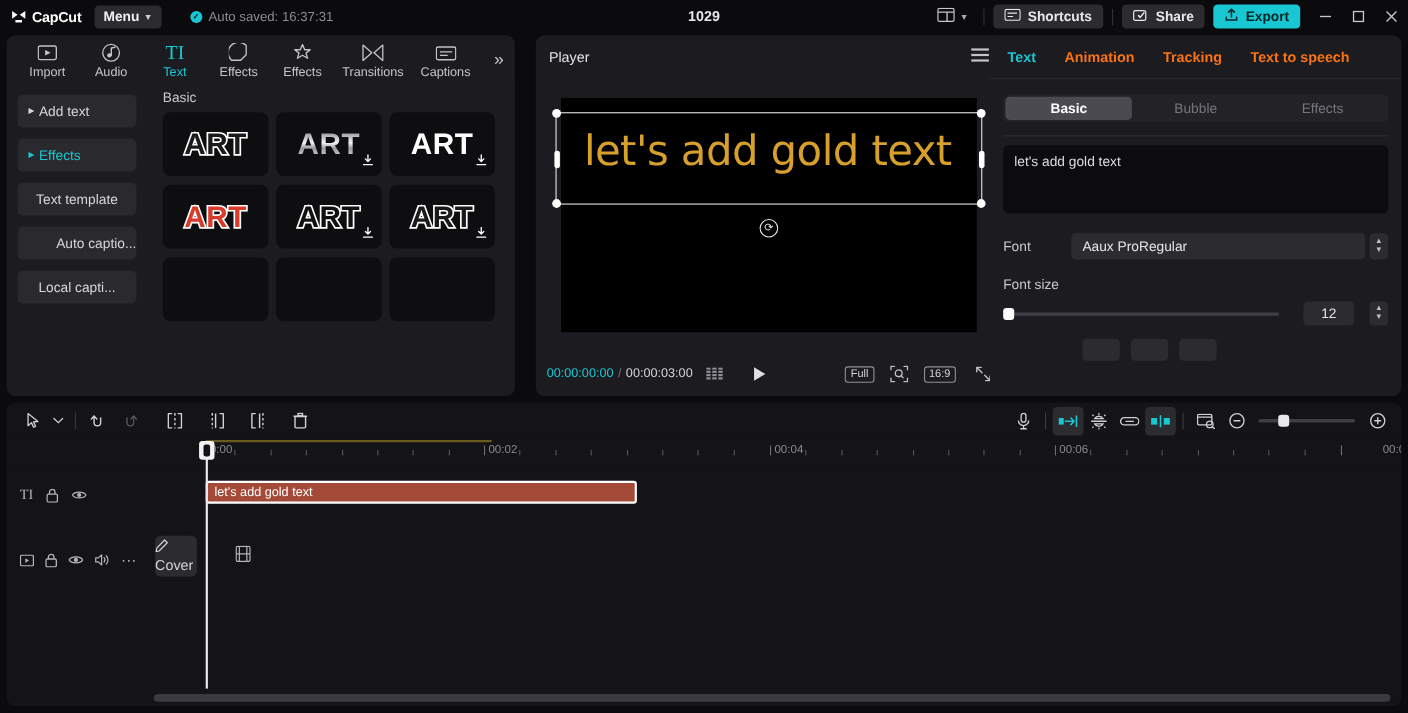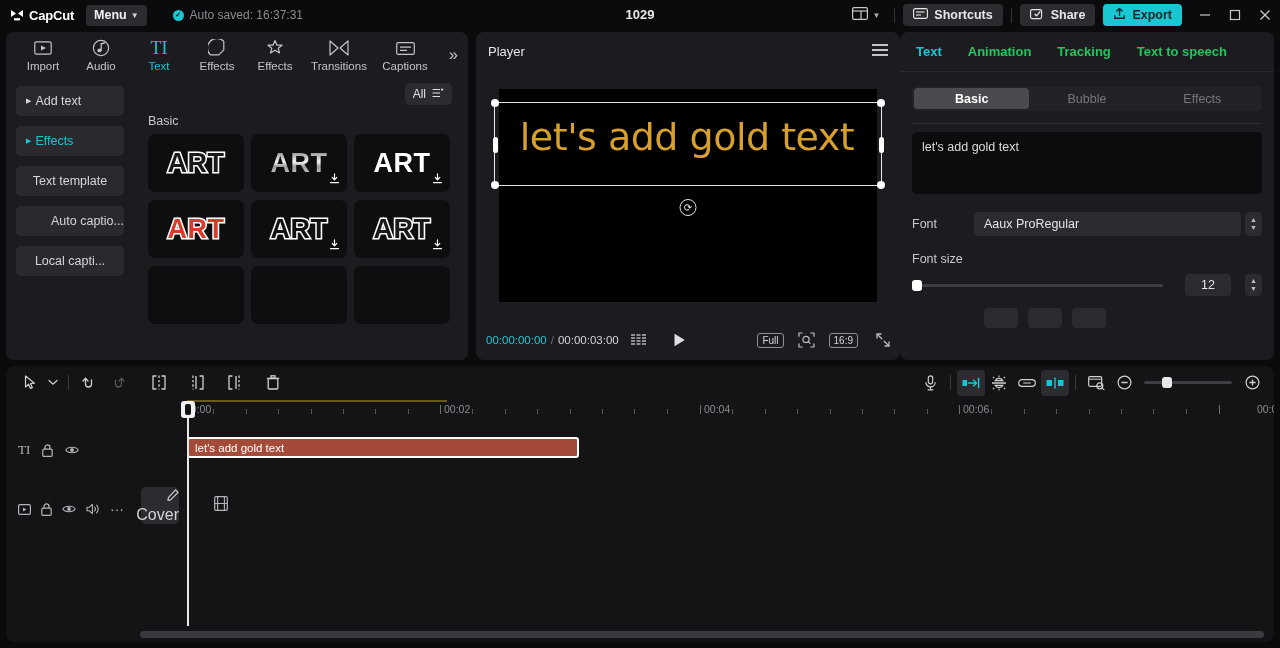--- a/index.html
+++ b/index.html
@@ -91,21 +91,21 @@
   .art{ font-size:27px; font-weight:900; letter-spacing:0.5px; font-family:"Liberation Sans",sans-serif; }
   .art.outline{ color:#1a1a1a; -webkit-text-stroke:3px #ffffff; paint-order:stroke fill; }
   .art.silver{ background:linear-gradient(180deg,#6d6d70 0%,#f4f4f6 45%,#9a9a9e 60%,#e8e8ea 100%); -webkit-background-clip:text; background-clip:text; color:transparent; }
   .art.white{ color:#ffffff; }
   .art.red{ color:#d93b2b; -webkit-text-stroke:3px #ffffff; paint-order:stroke fill; }
   .art.blackout{ color:#111; -webkit-text-stroke:3px #ffffff; paint-order:stroke fill; }
   .dl{ position:absolute; right:7px; bottom:6px; color:#fff; font-size:11px; line-height:1; }
 
   
   .player{
-    position:absolute; left:476px; top:32px; width:424px; height:328px;
+    position:absolute; left:487px; top:32px; width:424px; height:328px;
     background:#1c1c20; border-radius:8px; overflow:hidden;
   }
   .player-head{ height:38px; display:flex; align-items:center; padding:0 12px; justify-content:space-between; }
   .player-head .t{ font-size:13px; color:#e4e4e8; }
   .hamburger{ width:16px; cursor:pointer; }
   .hamburger i{ display:block; height:2px; background:#c4c4c8; margin-bottom:3px; }
   .stage{
     position:absolute; left:0; top:38px; width:424px; height:250px;
     background:#1c1c20; display:flex; align-items:center; justify-content:center;
   }
@@ -135,21 +135,21 @@
     border:1px solid #8e8e94; border-radius:3px; font-size:10px; color:#d4d4d8;
     padding:1px 4px; line-height:1.1; cursor:pointer;
   }
 
   
   .right-panel{
     position:absolute; left:900px; top:32px; width:374px; height:328px;
     background:#1c1c20; border-radius:8px; overflow:hidden;
   }
   .rp-tabs{ height:40px; display:flex; align-items:center; gap:26px; padding-left:16px; border-bottom:1px solid #2a2a2e; }
-  .rp-tab{ font-size:13px; font-weight:bold; color:#22c55e; cursor:pointer; }
+  .rp-tab{ font-size:13px; font-weight:bold; color:#f97316; cursor:pointer; }
   .rp-tab.active{ color:#19c7d2; }
   .seg{
     margin:14px 12px 0 12px; height:25px; background:#232327; border-radius:5px;
     display:flex; align-items:center; padding:2px;
   }
   .seg-item{ flex:1; height:21px; border-radius:4px; display:flex; align-items:center; justify-content:center;
     font-size:12.5px; color:#75757b; cursor:pointer; }
   .seg-item.active{ background:#4a4a50; color:#fff; font-weight:bold; }
   .divider{ height:1px; background:#2e2e32; margin:12px 12px 0 12px; }
   .textarea{
@@ -214,21 +214,21 @@
   .track-lane{ position:absolute; left:126px; top:0; right:0; height:100%; }
   .clip-text{
     position:absolute; left:55px; top:14px; width:392px; height:21px;
     background:#a34a39; border:2px solid #ffffff; border-radius:3px;
     display:flex; align-items:center; padding-left:6px; font-size:11.5px; color:#fff;
     cursor:pointer; overflow:hidden; white-space:nowrap;
   }
   .cover-btn{
     position:absolute; left:135px; top:10px; width:38px; height:37px;
     background:#2c2c30; border-radius:5px; display:flex; flex-direction:column;
-    align-items:flex-end; justify-content:center; gap:1px; font-size:16px; color:#d4d4d8; cursor:pointer;
+    align-items:flex-start; justify-content:center; gap:1px; font-size:13px; color:#d4d4d8; cursor:pointer;
   }
   .playhead{ position:absolute; left:181px; top:0px; bottom:0; width:1.5px; background:#e8e8ea; z-index:6; }
   .playhead-cap{
     position:absolute; left:-6.5px; top:0px; width:14px; height:17px;
     background:#f2f2f4; border-radius:3px;
   }
   .playhead-cap:after{
     content:""; position:absolute; left:4px; top:3px; width:6px; height:11px;
     background:#141417; border-radius:2px;
   }
@@ -406,33 +406,20 @@
         </div>
         <div class="sub-item" style="justify-content:flex-end;padding-left:0;">
           <span>Auto captio...</span>
         </div>
         <div class="sub-item" style="justify-content:center;padding-left:0;">
           <span>Local capti...</span>
         </div>
       </div>
 
       <div class="gallery">
-        <div class="gallery-top">
-          <div class="all-btn">
-            <span>All</span>
-            <span>
-              <svg width="12" height="10" viewBox="0 0 12 10">
-                  <line x1="0.5" y1="1.5" x2="8" y2="1.5" stroke="#e0e0e4" stroke-width="1.2"></line>
-                  <line x1="0.5" y1="5" x2="8" y2="5" stroke="#e0e0e4" stroke-width="1.2"></line>
-                  <line x1="0.5" y1="8.5" x2="8" y2="8.5" stroke="#e0e0e4" stroke-width="1.2"></line>
-                  <path d="M8.6 0.8 L11.6 0.8 L10.1 3.2 Z" fill="#e0e0e4"></path>
-                </svg>
-            </span>
-          </div>
-        </div>
         <div class="sec-label">Basic</div>
         <div class="grid">
 
           <div class="cell">
             <span class="art outline">ART</span>
           </div>
           <div class="cell">
             <span class="art silver">ART</span>
             <span class="dl">
               <svg width="11" height="11" viewBox="0 0 11 11">

